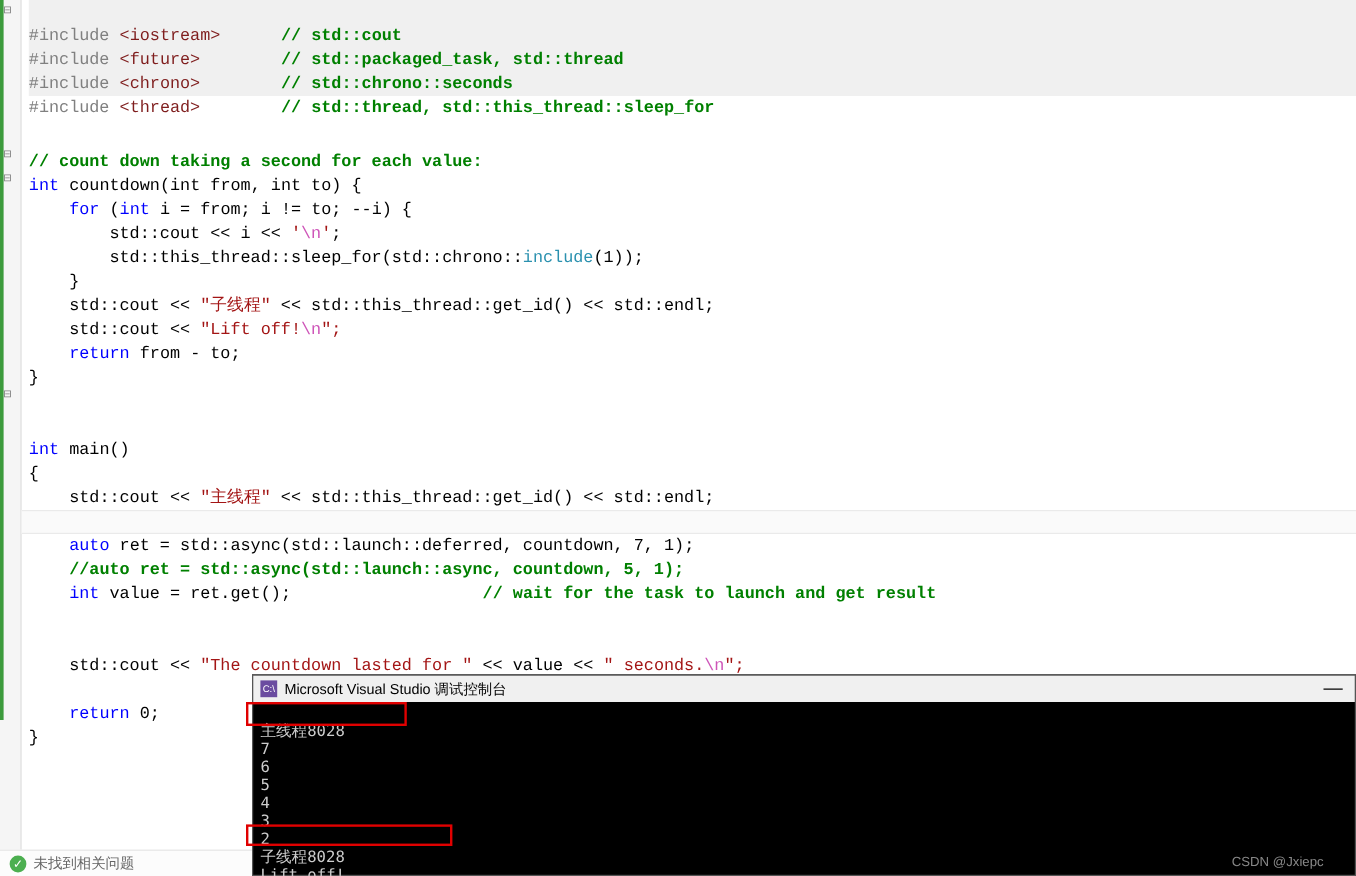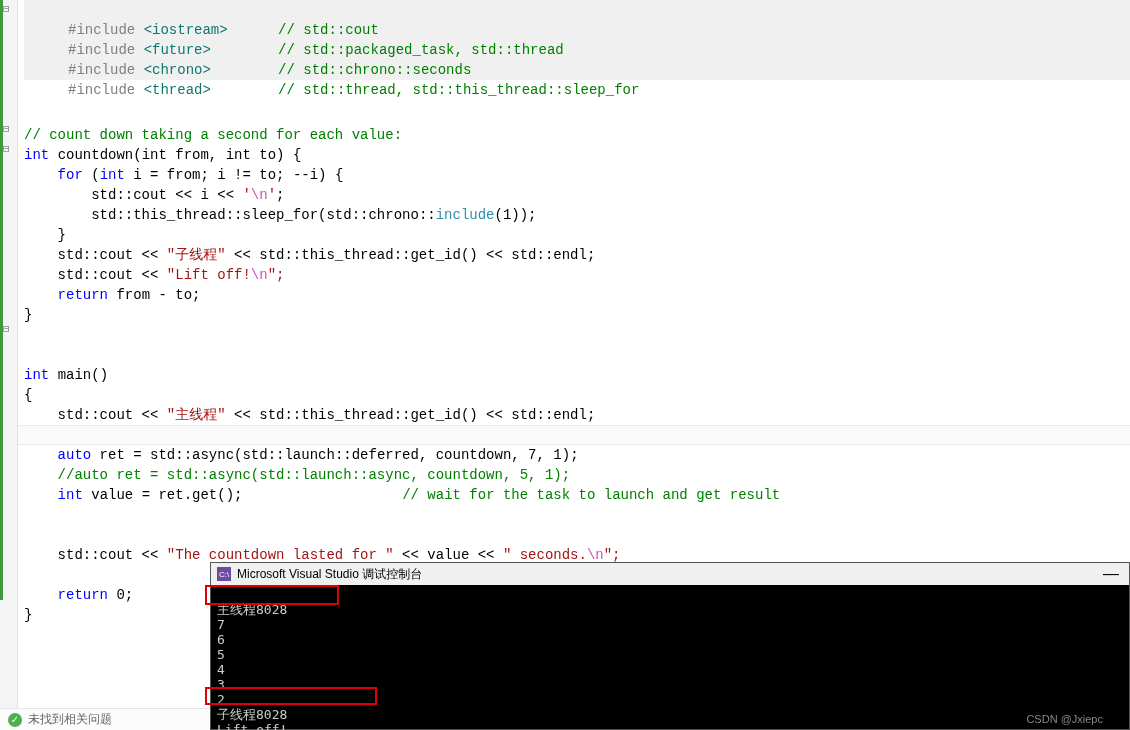--- a/index.html
+++ b/index.html
@@ -47,23 +47,23 @@
   position: absolute;
   left: 24px;
   white-space: pre;
   line-height: 20px;
 }
 .include-block {
   background: #f0f0f0;
   padding: 0;
 }
 .kw { color: #0000ff; }
-.dir { color: #808080; padding-left: 44px; }
-.inc { color: #0f766e; }
-.cmt { color: #008000; }
+.dir { color: #808080; }
+.inc { color: #7f1d1d; }
+.cmt { color: #008000; font-weight: bold; }
 .str { color: #a31515; }
 .esc { color: #ce54b8; }
 .type { color: #2b91af; }
 .highlight-line {
   position: absolute;
   left: 18px;
   right: 0;
   height: 20px;
   background: #fafafa;
   border-top: 1px solid #eaeaea;

